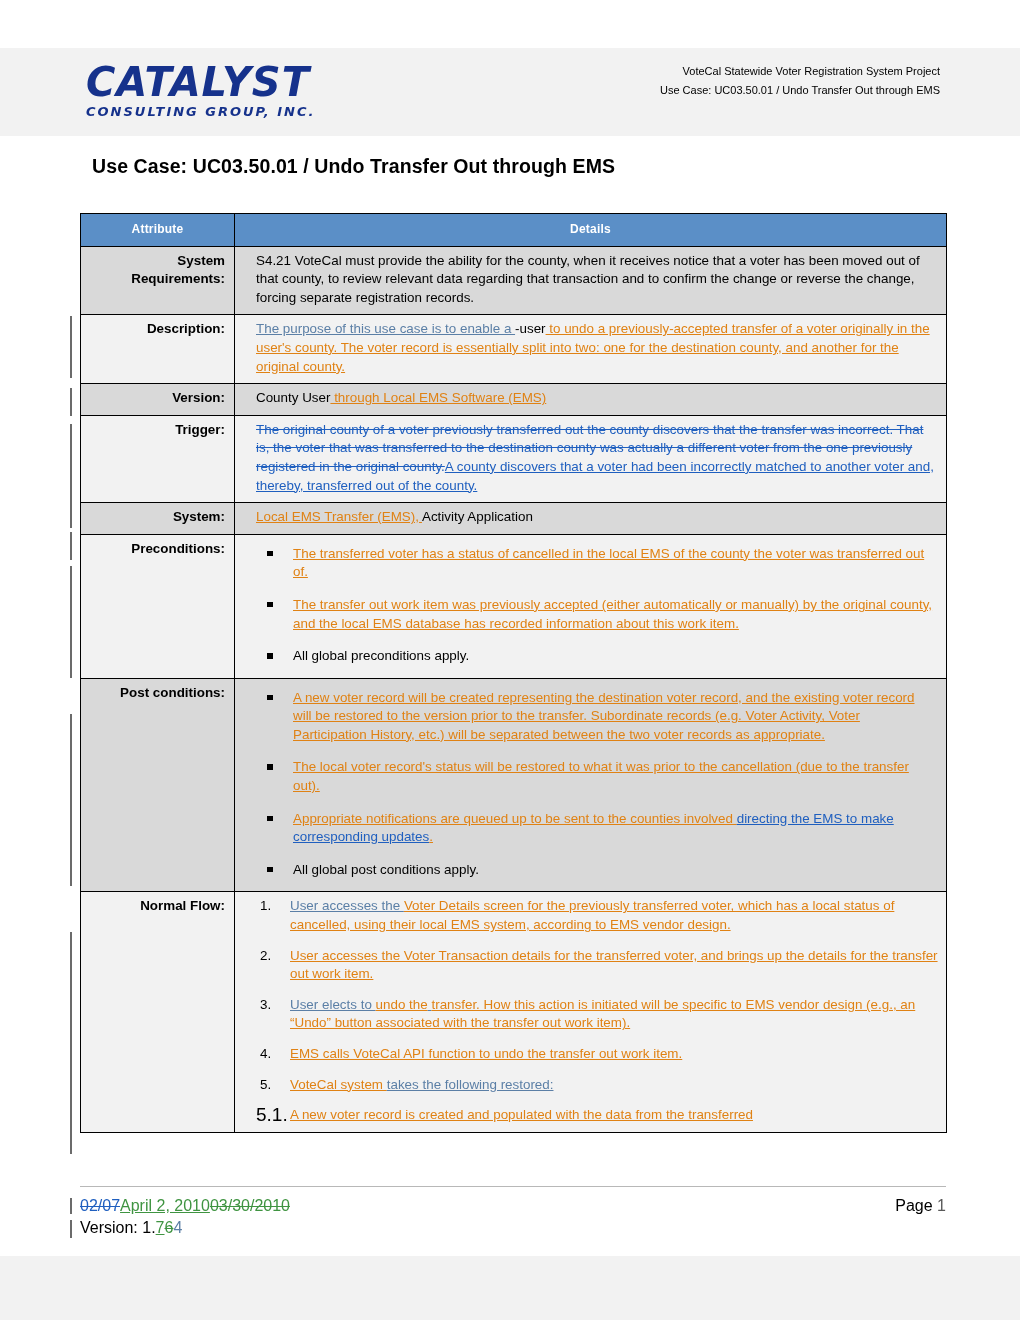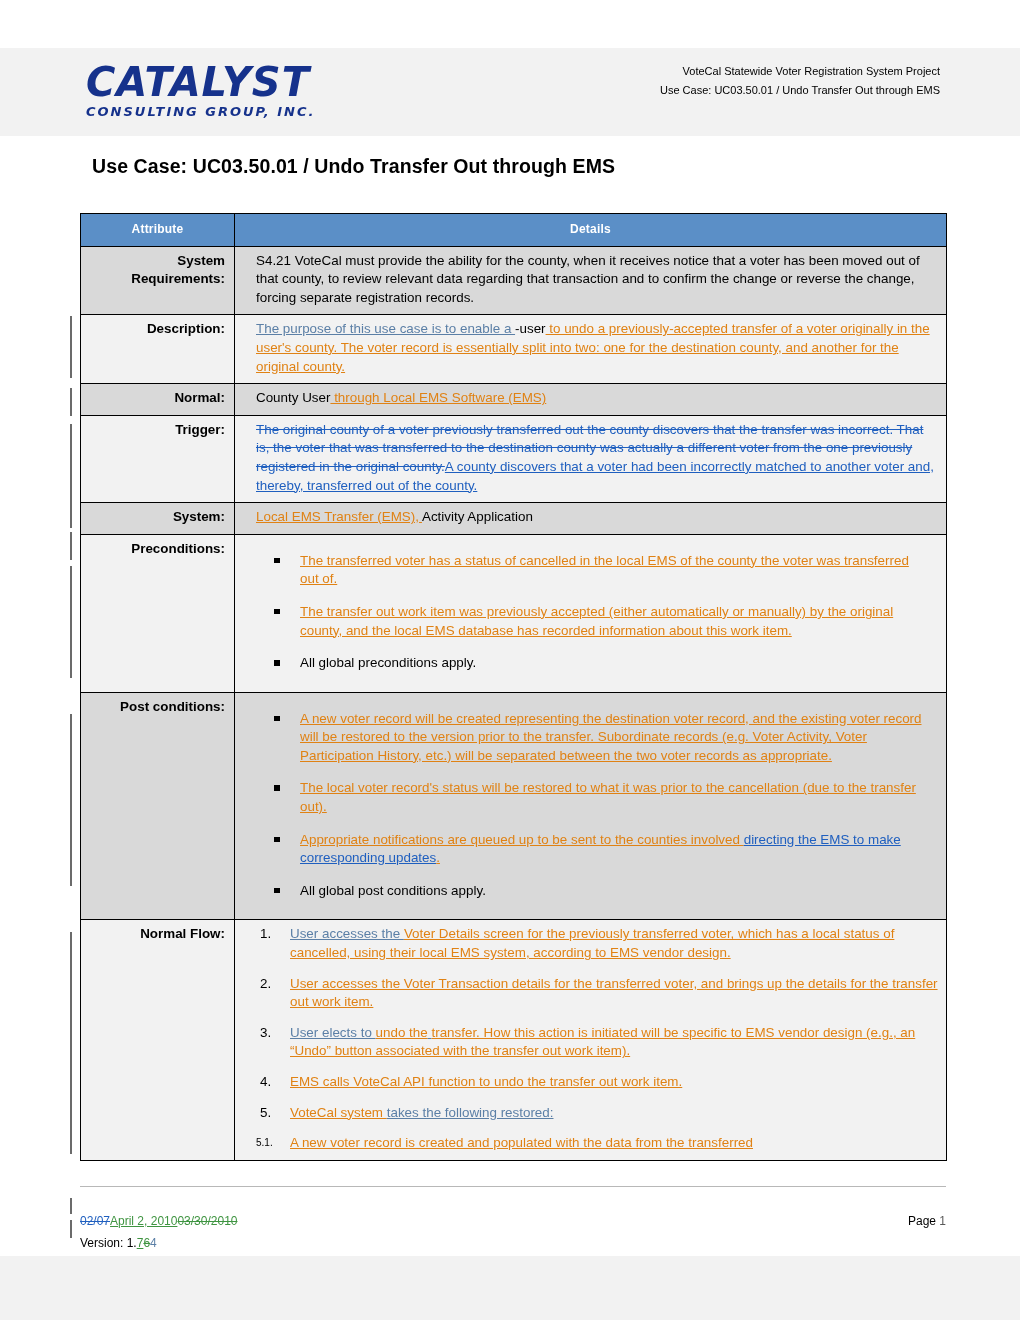--- a/index.html
+++ b/index.html
@@ -121,21 +121,21 @@
   .ins-orange { color: #e08214; text-decoration: underline; }
   .ins-blue   { color: #1f5fbf; text-decoration: underline; }
   .ins-slate  { color: #5b7fa6; text-decoration: underline; }
   .ins-green  { color: #3f9441; text-decoration: underline; }
   .del-blue   { color: #1f5fbf; text-decoration: line-through; }
   .del-green  { color: #3f9441; text-decoration: line-through; }
   .plain      { color: #000000; }
 
   
   ul.b-list {
-    margin: 12px;
+    margin: 5px;
     padding: 0;
     list-style: none;
   }
   ul.b-list > li {
     position: relative;
     padding-left: 32px;
     margin-bottom: 14px;
   }
   ul.b-list > li:last-child { margin-bottom: 2px; }
   ul.b-list > li .sq {
@@ -170,21 +170,21 @@
   .sub-item {
     position: relative;
     padding-left: 34px;
     margin-top: 12px;
   }
   .sub-item > .num {
     position: absolute;
     left: 0;
     top: 0;
     color: #000000;
-    font-size: 10px;
+    font-size: 19px;
   }
 
   
   .chbar {
     position: absolute;
     left: 70px;
     width: 2px;
     background: #6b6b6b;
   }
 
@@ -195,23 +195,22 @@
     top: 1186px;
     width: 866px;
     height: 1px;
     background: #b8b8b8;
   }
   .footer {
     position: absolute;
     left: 80px;
     top: 1196px;
     width: 866px;
-    font-size: 12px;
+    font-size: 16px;
     line-height: 19px;
-    margin-top: 16px;
   }
   .footer .line1 { position: relative; }
   .footer .pageno {
     position: absolute;
     right: 0;
     top: 0;
     color: #000000;
   }
   .footer .pageno .pnum { color: #595959; }
   .footer .line2 { margin-top: 3px; }
@@ -276,21 +275,21 @@
           <span class="plain">S4.21 VoteCal must provide the ability for the county, when it receives notice that a voter has been moved out of that county, to review relevant data regarding that transaction and to confirm the change or reverse the change, forcing separate registration records.</span>
         </td>
       </tr>
 
       <tr class="light">
         <td class="attr">Description:</td>
         <td><span class="ins-slate">The purpose of this use case is to enable a </span><span class="plain">-user</span><span class="ins-orange"> to undo a previously-accepted transfer of a voter originally in the user's county.  The voter record is essentially split into two: one for the destination county, and another for the original county.</span></td>
       </tr>
 
       <tr class="shade">
-        <td class="attr">Normal:</td>
+        <td class="attr">Version:</td>
         <td><span class="plain">County User</span><span class="ins-orange"> through Local EMS Software (EMS)</span></td>
       </tr>
 
       <tr class="light">
         <td class="attr">Trigger:</td>
         <td><span class="del-blue">The original county of a voter previously transferred out the county discovers that the transfer was incorrect.  That is, the voter that was transferred to the destination county was actually a different voter from the one previously registered in the original county.</span><span class="ins-blue">A county discovers that a voter had been incorrectly matched to another voter and, thereby, transferred out of the county.</span></td>
       </tr>
 
       <tr class="shade">
         <td class="attr">System:</td>

